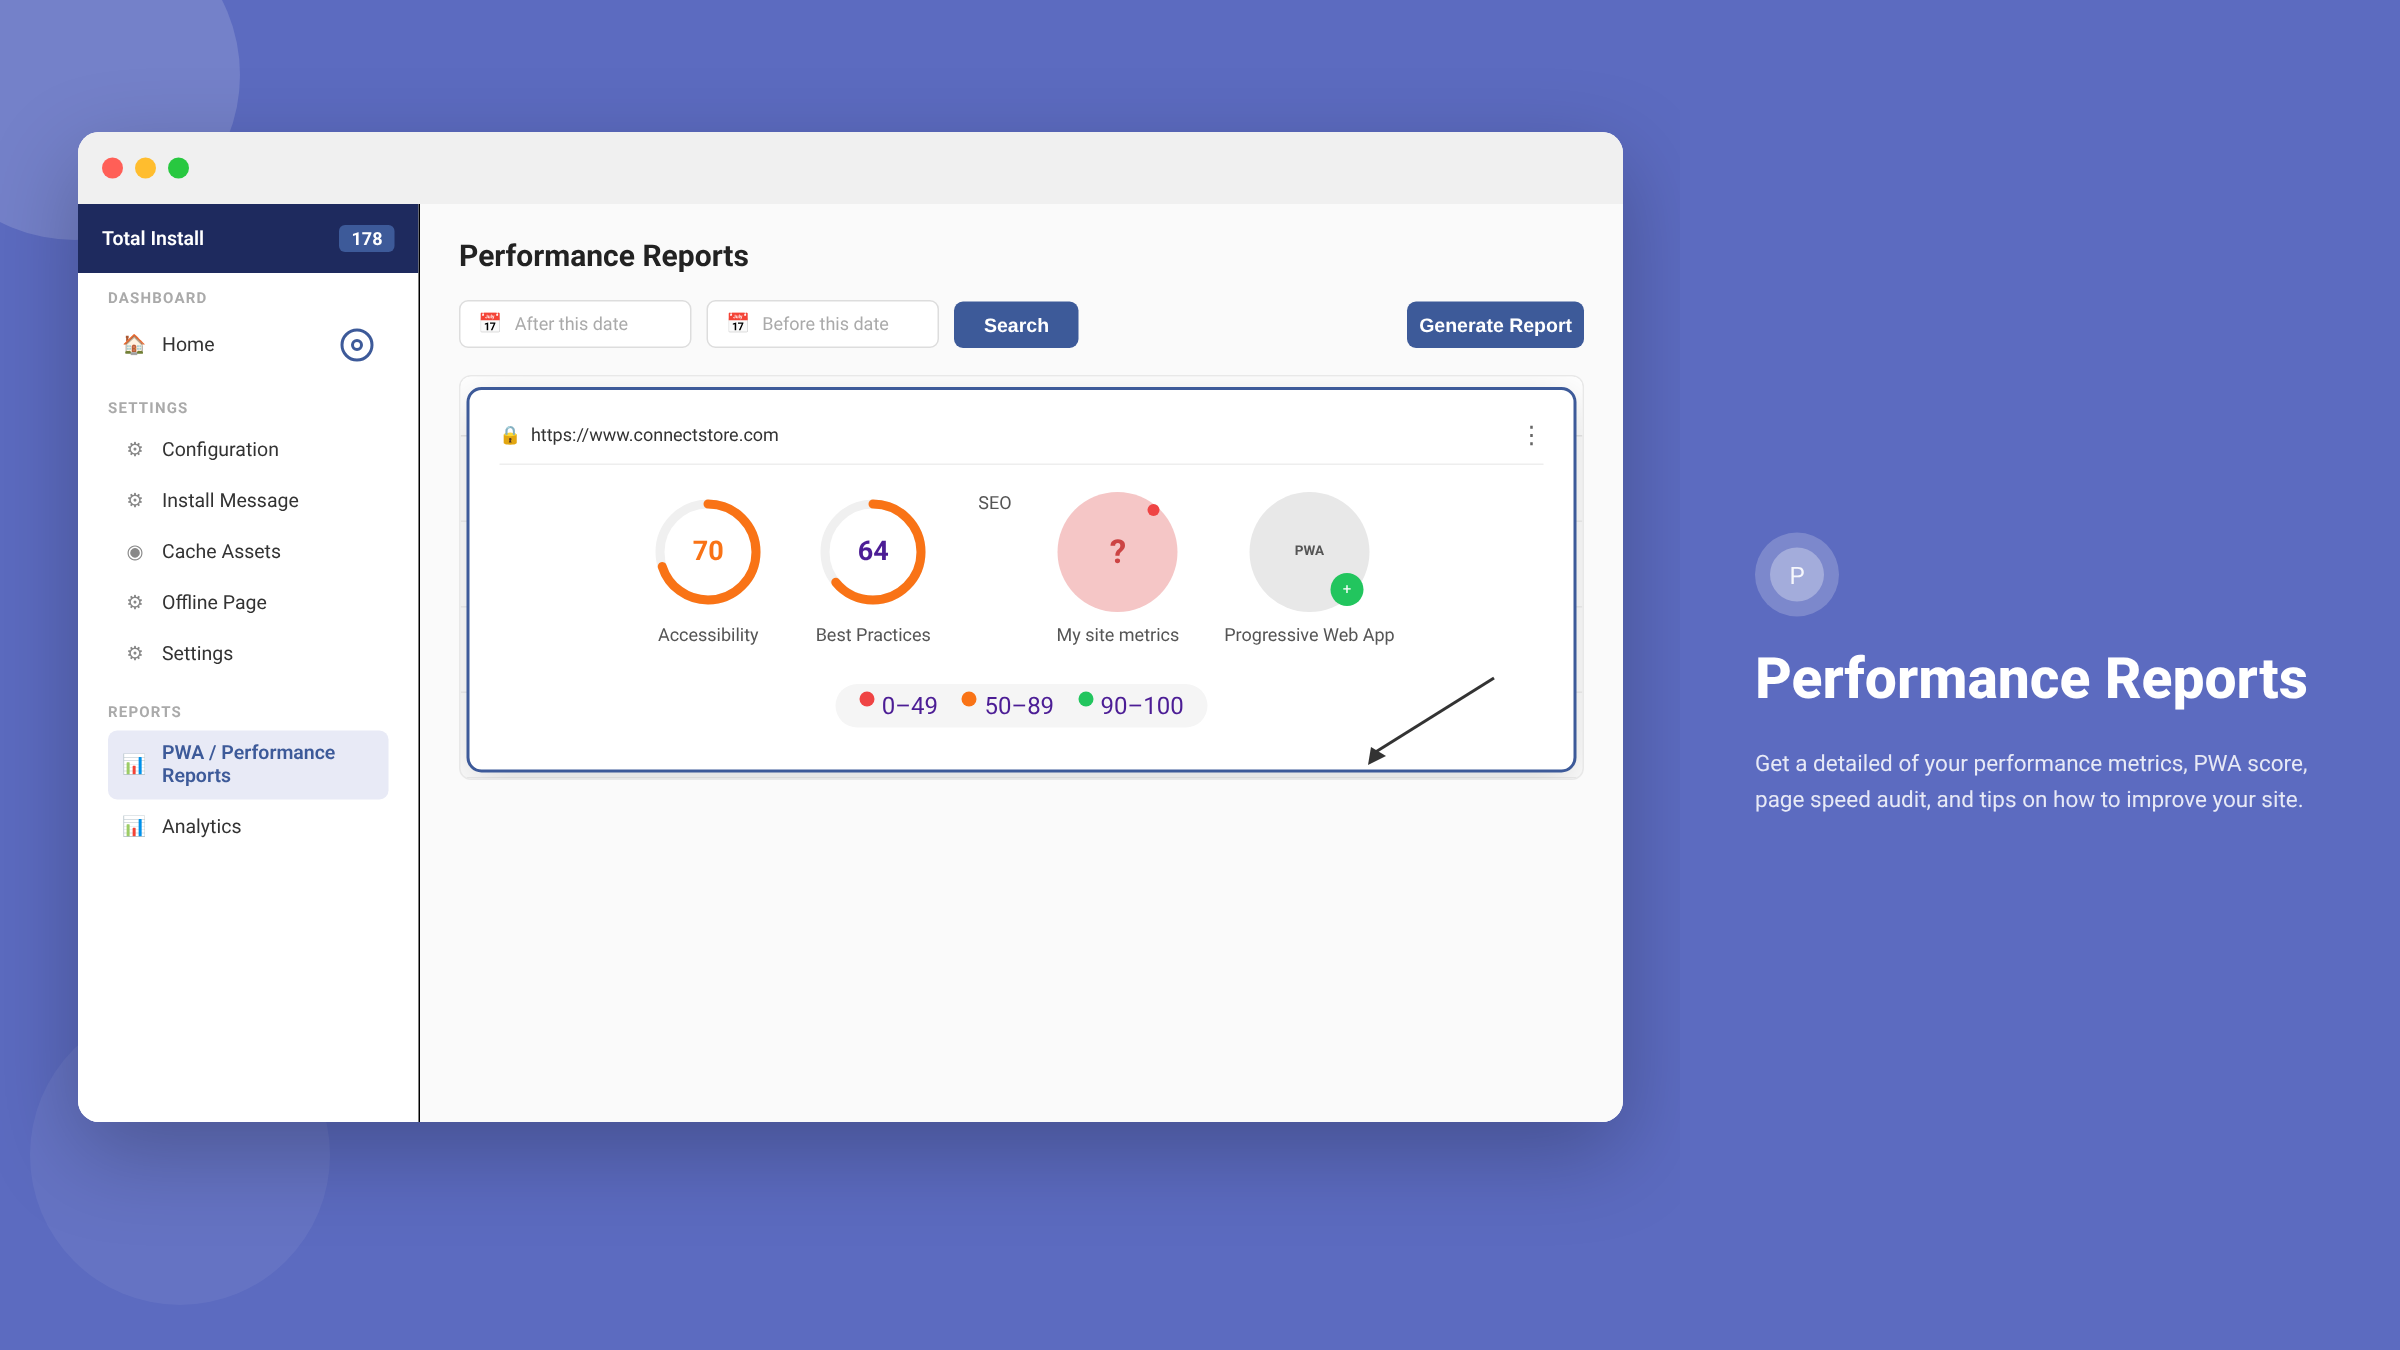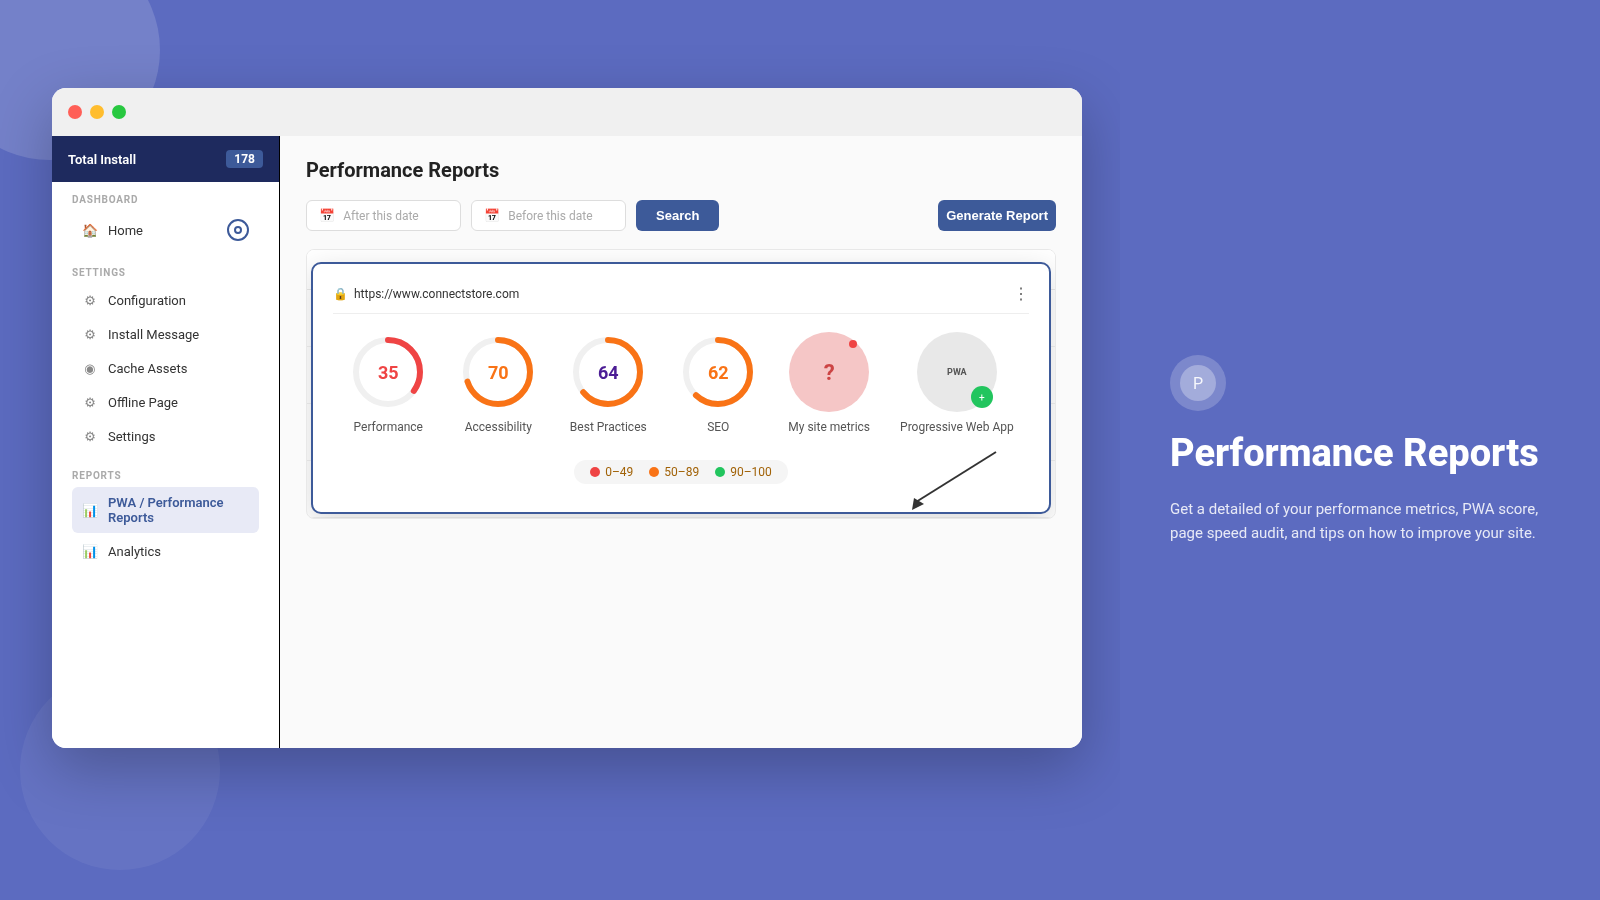--- a/index.html
+++ b/index.html
@@ -453,24 +453,23 @@
     
     .legend-row {
       display: flex;
       align-items: center;
       justify-content: center;
       gap: 16px;
       padding: 8px 0;
     }
     .legend-item {
       display: flex;
-      align-items: center;
       gap: 5px;
-      font-size: 12px;
-      color: #a16207;
+      font-size: 16px;
+      color: #4c1d95;
     }
     .legend-dot {
       width: 10px;
       height: 10px;
       border-radius: 50%;
     }
     .legend-dot.red { background: #ef4444; }
     .legend-dot.orange { background: #f97316; }
     .legend-dot.green { background: #22c55e; }
 
@@ -666,30 +665,20 @@
           <div class="popup-url-bar">
             <div class="popup-url">
               <span class="secure-icon">🔒</span>
               <span>https://www.connectstore.com</span>
             </div>
             <span class="more-icon">⋮</span>
           </div>
 
           <div class="metrics-row">
 
-            <div class="metric-item">
-              <div class="donut-wrap">
-                <svg class="donut-svg" width="80" height="80" viewBox="0 0 80 80">
-                  <circle cx="40" cy="40" r="32" fill="none" stroke="#f0f0f0" stroke-width="6"></circle>
-                  <circle cx="40" cy="40" r="32" fill="none" stroke="#ef4444" stroke-width="6" stroke-dasharray="70.4 130.9" stroke-linecap="round"></circle>
-                </svg>
-                <div class="donut-text" style="color:#ef4444">35</div>
-              </div>
-              <div class="metric-label">Performance</div>
-            </div>
 
             <div class="metric-item">
               <div class="donut-wrap">
                 <svg class="donut-svg" width="80" height="80" viewBox="0 0 80 80">
                   <circle cx="40" cy="40" r="32" fill="none" stroke="#f0f0f0" stroke-width="6"></circle>
                   <circle cx="40" cy="40" r="32" fill="none" stroke="#f97316" stroke-width="6" stroke-dasharray="140.7 60.7" stroke-linecap="round"></circle>
                 </svg>
                 <div class="donut-text" style="color:#f97316">70</div>
               </div>
               <div class="metric-label">Accessibility</div>
@@ -700,27 +689,20 @@
                 <svg class="donut-svg" width="80" height="80" viewBox="0 0 80 80">
                   <circle cx="40" cy="40" r="32" fill="none" stroke="#f0f0f0" stroke-width="6"></circle>
                   <circle cx="40" cy="40" r="32" fill="none" stroke="#f97316" stroke-width="6" stroke-dasharray="128.7 72.6" stroke-linecap="round"></circle>
                 </svg>
                 <div class="donut-text" style="color:#4c1d95">64</div>
               </div>
               <div class="metric-label">Best Practices</div>
             </div>
 
             <div class="metric-item">
-              <div class="donut-wrap">
-                <svg class="donut-svg" width="80" height="80" viewBox="0 0 80 80">
-                  <circle cx="40" cy="40" r="32" fill="none" stroke="#f0f0f0" stroke-width="6"></circle>
-                  <circle cx="40" cy="40" r="32" fill="none" stroke="#f97316" stroke-width="6" stroke-dasharray="124.6 76.7" stroke-linecap="round"></circle>
-                </svg>
-                <div class="donut-text" style="color:#f97316">62</div>
-              </div>
               <div class="metric-label">SEO</div>
             </div>
 
             <div class="metric-item">
               <div class="site-metrics-wrap">
                 <div class="site-metrics-dot"></div>
                 <span style="font-size:22px;color:#cc4444;font-weight:700;">?</span>
               </div>
               <div class="metric-label">My site metrics</div>
             </div>

